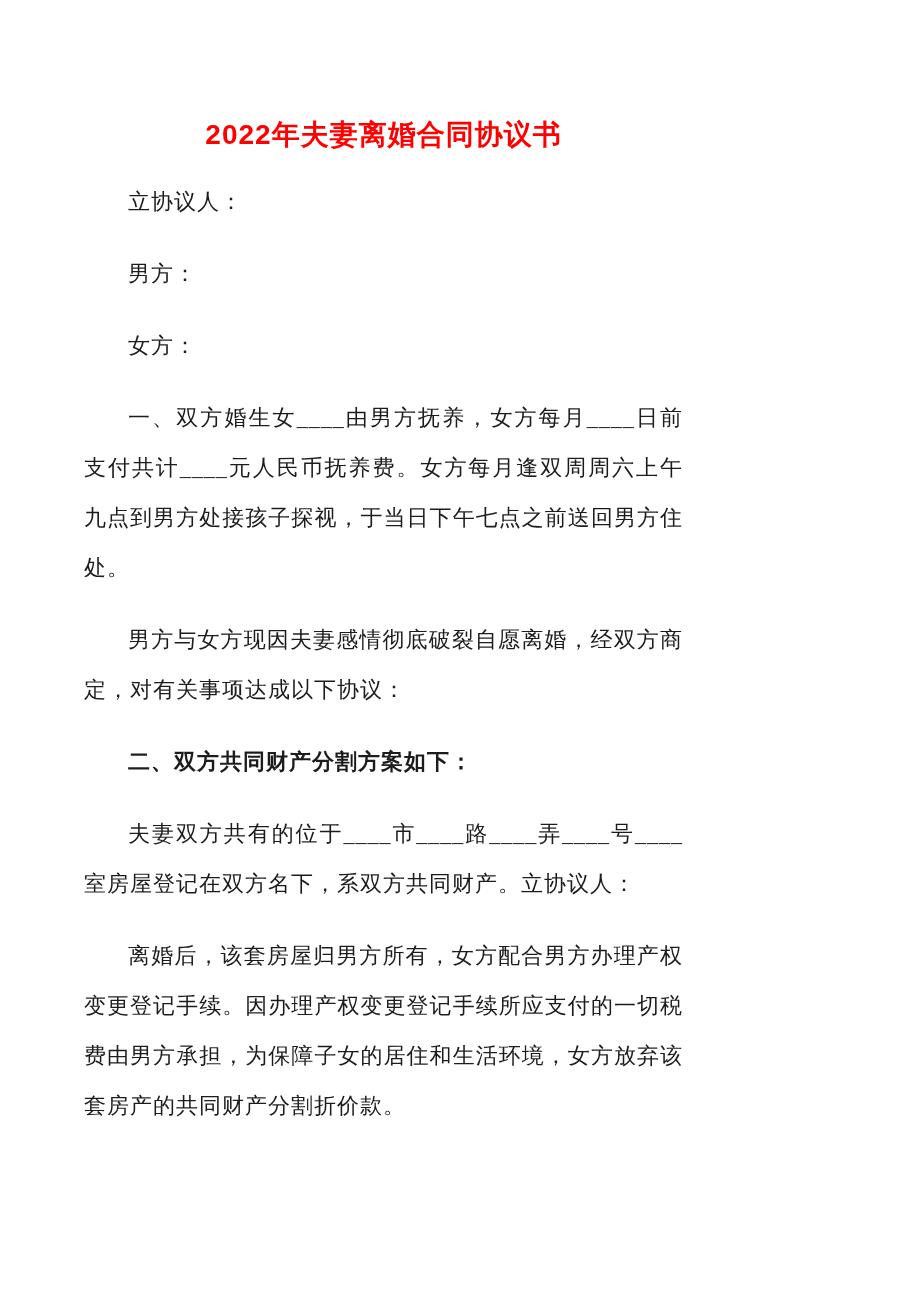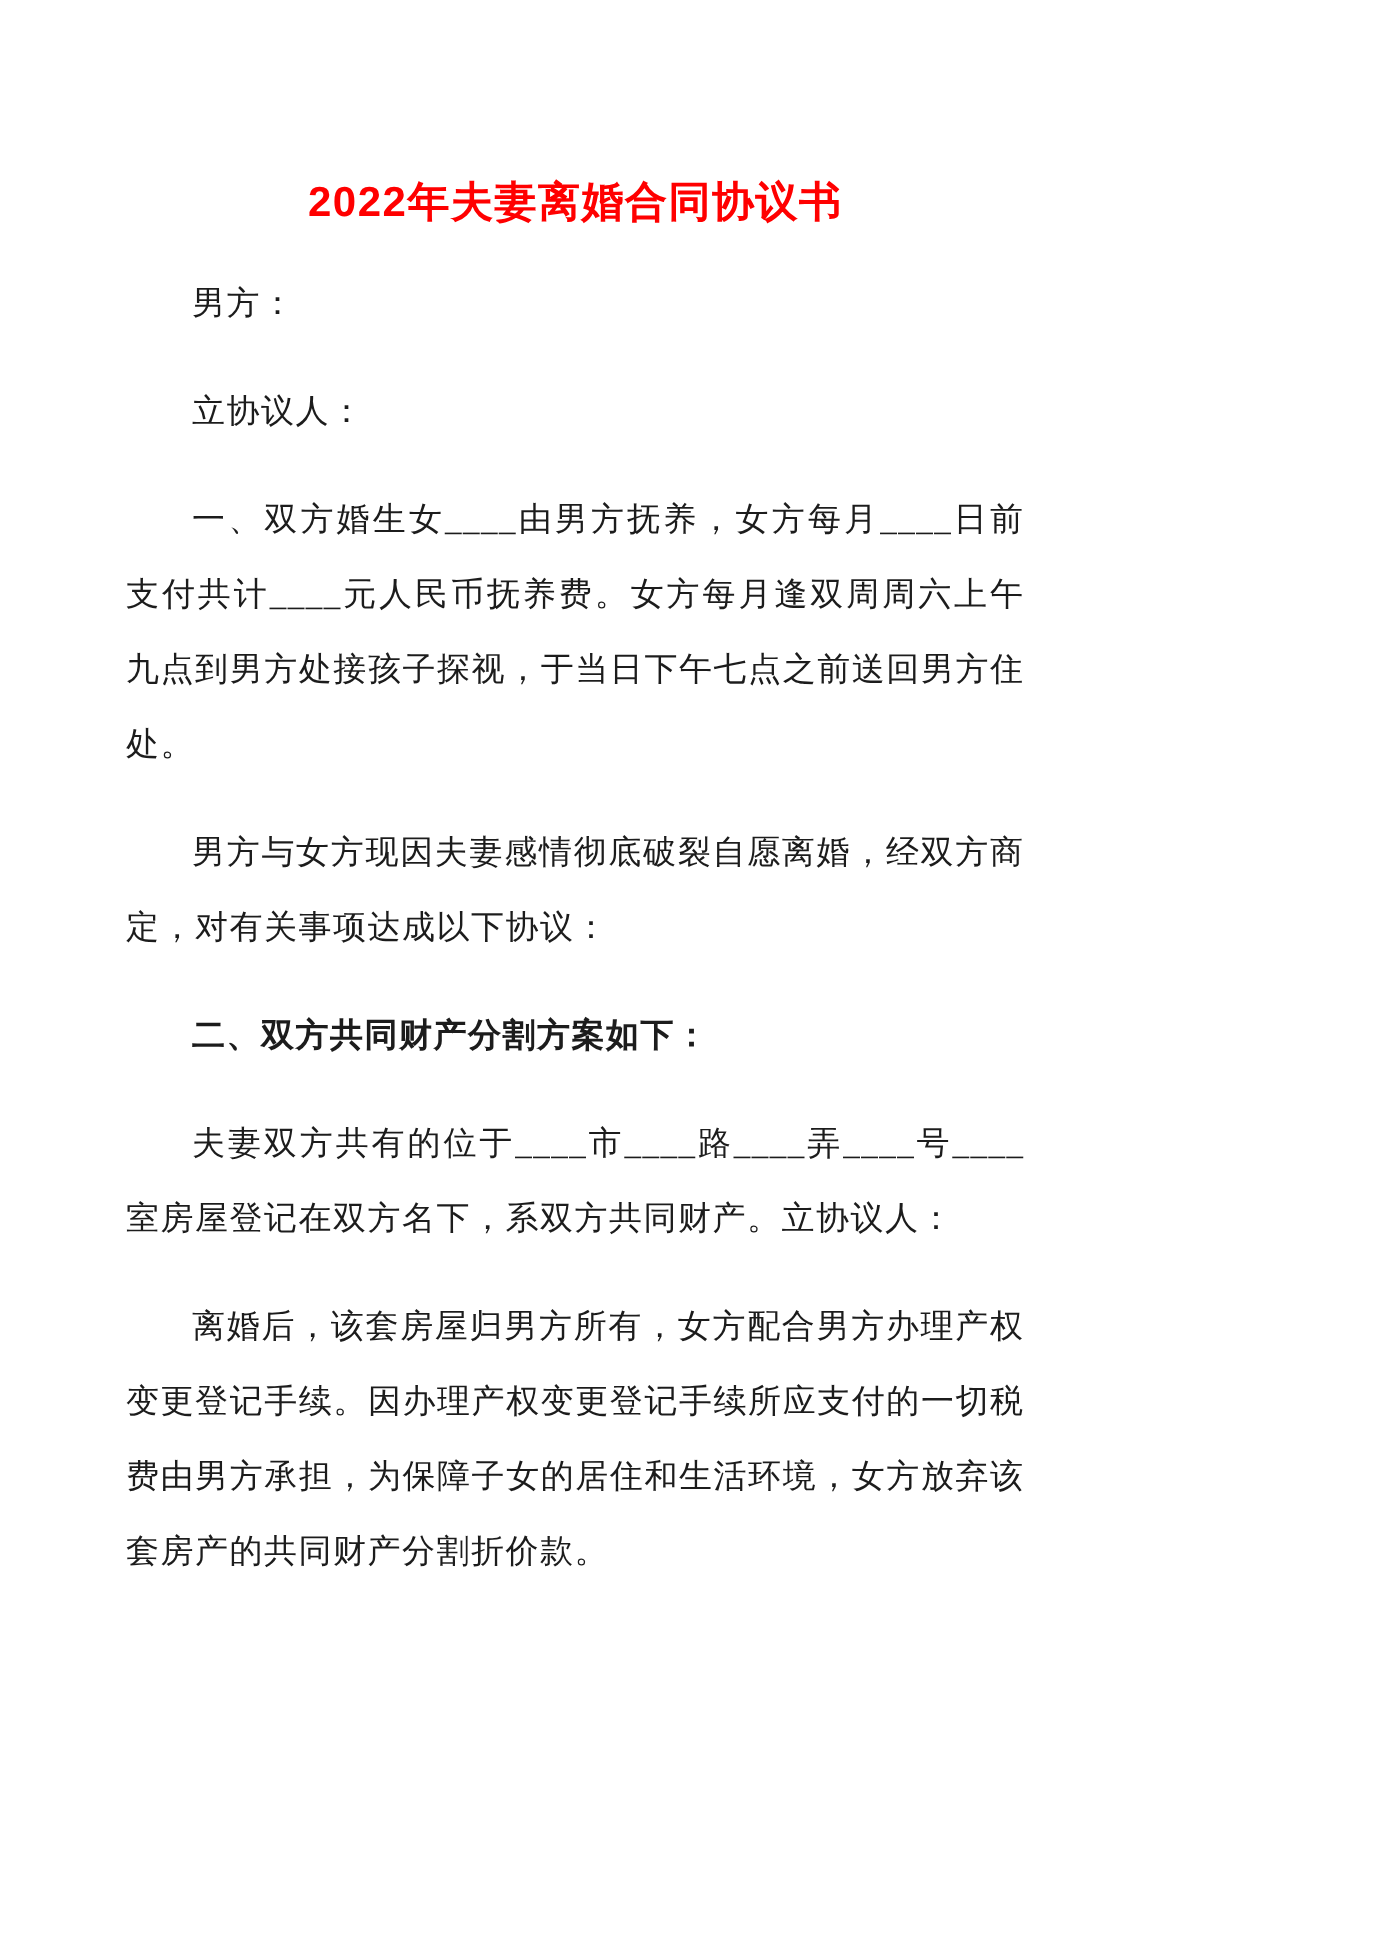--- a/index.html
+++ b/index.html
@@ -38,21 +38,22 @@
   .doc-body p.bold {
     font-weight: bold;
   }
 </style>
 </head>
 <body>
 
 <div class="page" style="color: rgb(28, 28, 28);">
   <h1 class="doc-title" style="color: rgb(255, 0, 0);">2022年夫妻离婚合同协议书</h1>
   <div class="doc-body">
+      <p>立协议人：</p>
       <p>男方：</p>
-      <p>立协议人：</p>
+      <p>女方：</p>
       <p>一、双方婚生女____由男方抚养，女方每月____日前支付共计____元人民币抚养费。女方每月逢双周周六上午九点到男方处接孩子探视，于当日下午七点之前送回男方住处。</p>
       <p>男方与女方现因夫妻感情彻底破裂自愿离婚，经双方商定，对有关事项达成以下协议：</p>
       <p class="bold">二、双方共同财产分割方案如下：</p>
       <p>夫妻双方共有的位于____市____路____弄____号____室房屋登记在双方名下，系双方共同财产。立协议人：</p>
       <p>离婚后，该套房屋归男方所有，女方配合男方办理产权变更登记手续。因办理产权变更登记手续所应支付的一切税费由男方承担，为保障子女的居住和生活环境，女方放弃该套房产的共同财产分割折价款。</p>
     </div>
 </div>
 
 </body></html>

